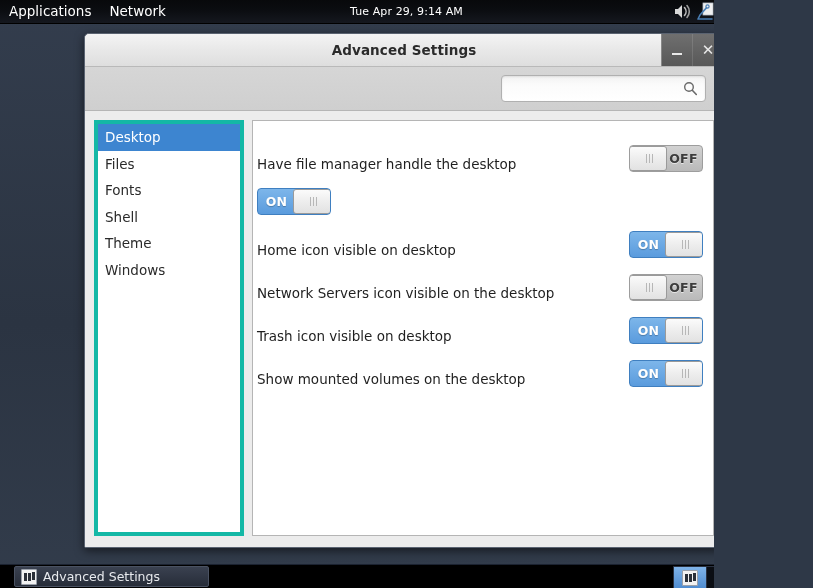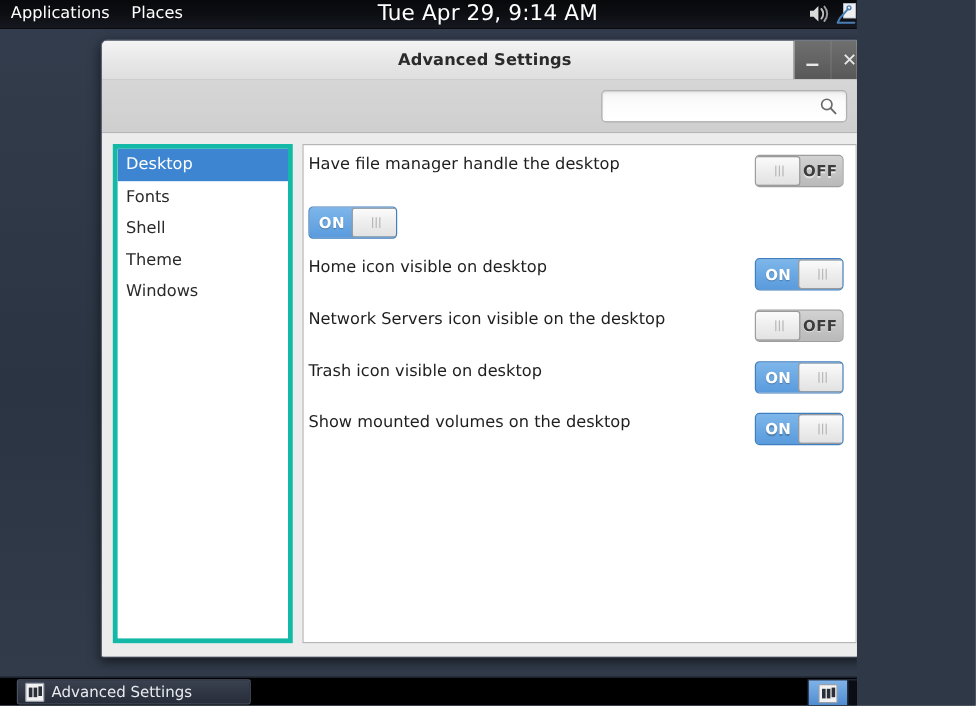--- a/index.html
+++ b/index.html
@@ -30,21 +30,21 @@
     padding: 0 9px;
     height: 23px; line-height: 23px;
     color: #fff;
     white-space: nowrap;
     cursor: default;
   }
   #panel-clock {
     position: absolute;
     left: 0; right: 0;
     text-align: center;
-    font-size: 18px;
+    font-size: 11px;
     color: #fff;
     letter-spacing: 0.1px;
     pointer-events: none;
   }
   #panel-clock span { pointer-events: auto; }
   #panel-right {
     position: absolute; right: 4px; top: 0;
     height: 23px;
     display: flex; align-items: center; gap: 0;
   }
@@ -223,21 +223,21 @@
   #content {
     flex: 1;
     background: #ffffff;
     border: 1px solid #b5b5b5;
     box-sizing: border-box;
     padding: 8px 10px 0 2px;
     overflow: hidden;
   }
   .setting-row {
     height: 43px;
-    display: flex; align-items: flex-start;
+    display: flex; align-items: flex-end;
     padding-left: 2px;
   }
   .setting-label {
     flex: 1;
     font-size: 13.5px;
     color: #1f1f1f;
     white-space: nowrap;
   }
 
   
@@ -297,21 +297,21 @@
     margin-left: -4px;
   }
 </style>
 </head>
 <body>
 
 <div id="screen">
 
   <div id="top-panel">
     <div class="panel-menu">Applications</div>
-    <div class="panel-menu">Places</div>
+    <div class="panel-menu">Network</div>
 
     <div id="panel-clock">
       <span>Tue Apr 29,  9:14 AM</span>
     </div>
 
     <div id="panel-right">
       <div class="tray-icon">
         <svg width="20" height="17" viewBox="0 0 20 17">
           <path d="M2 6 h3 L9 2 v13 L5 11 H2 Z" fill="#d8d8d8"></path>
           <path d="M11.5 4.5 a6 6 0 0 1 0 8" stroke="#bdbdbd" stroke-width="1.6" fill="none" stroke-linecap="round"></path>
@@ -355,20 +355,21 @@
             <line x1="9.3" y1="9.3" x2="13.3" y2="13.5" stroke="#6a6a6a" stroke-width="1.6" stroke-linecap="round"></line>
           </svg>
         </span>
       </div>
     </div>
 
     <div id="window-body">
 
       <div id="sidebar">
         <div class="sidebar-item selected">Desktop</div>
+        <div class="sidebar-item">Files</div>
         <div class="sidebar-item">Fonts</div>
         <div class="sidebar-item">Shell</div>
         <div class="sidebar-item">Theme</div>
         <div class="sidebar-item">Windows</div>
       </div>
 
       <div id="content">
 
         <div class="setting-row">
           <div class="setting-label">Have file manager handle the desktop</div>

